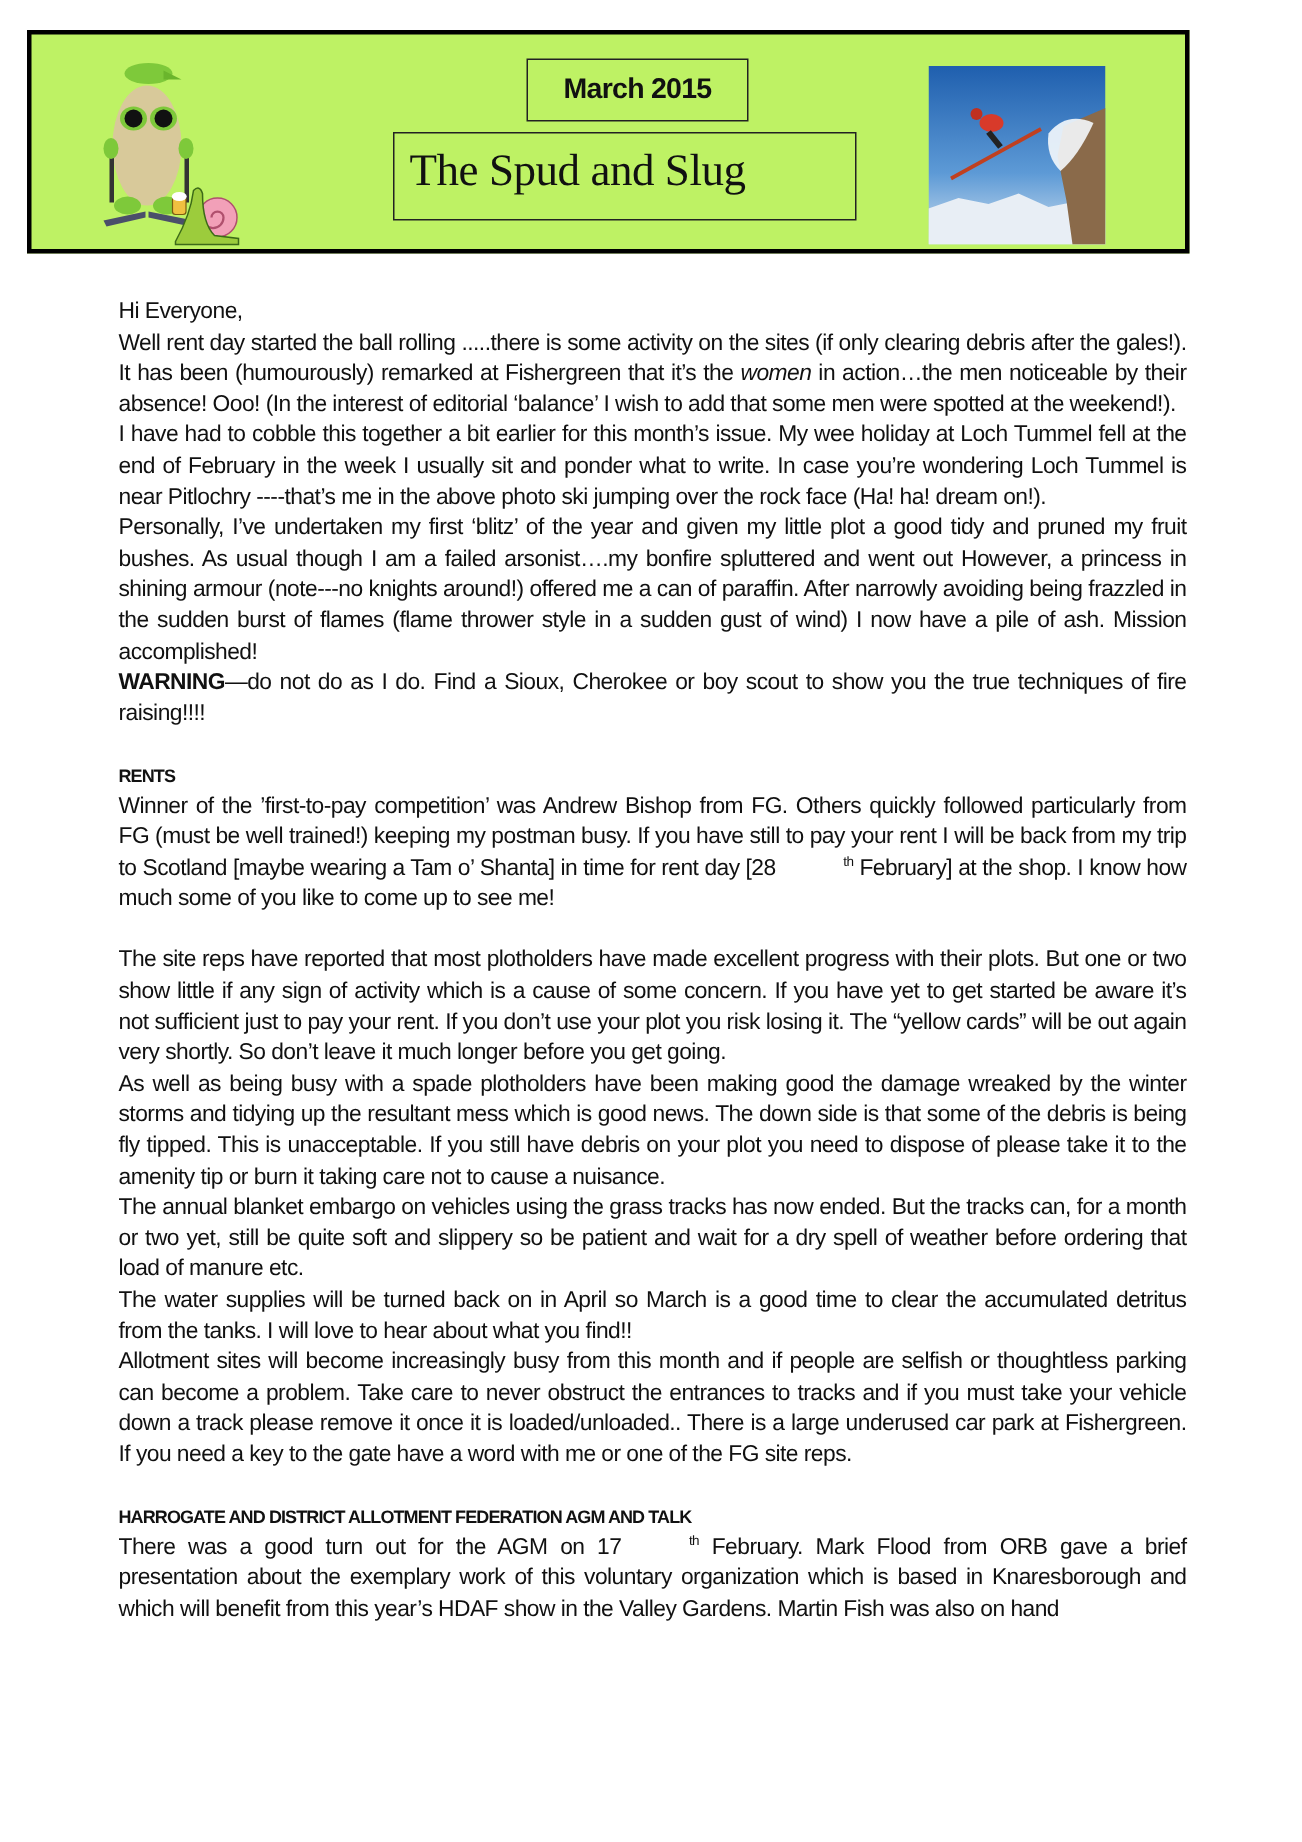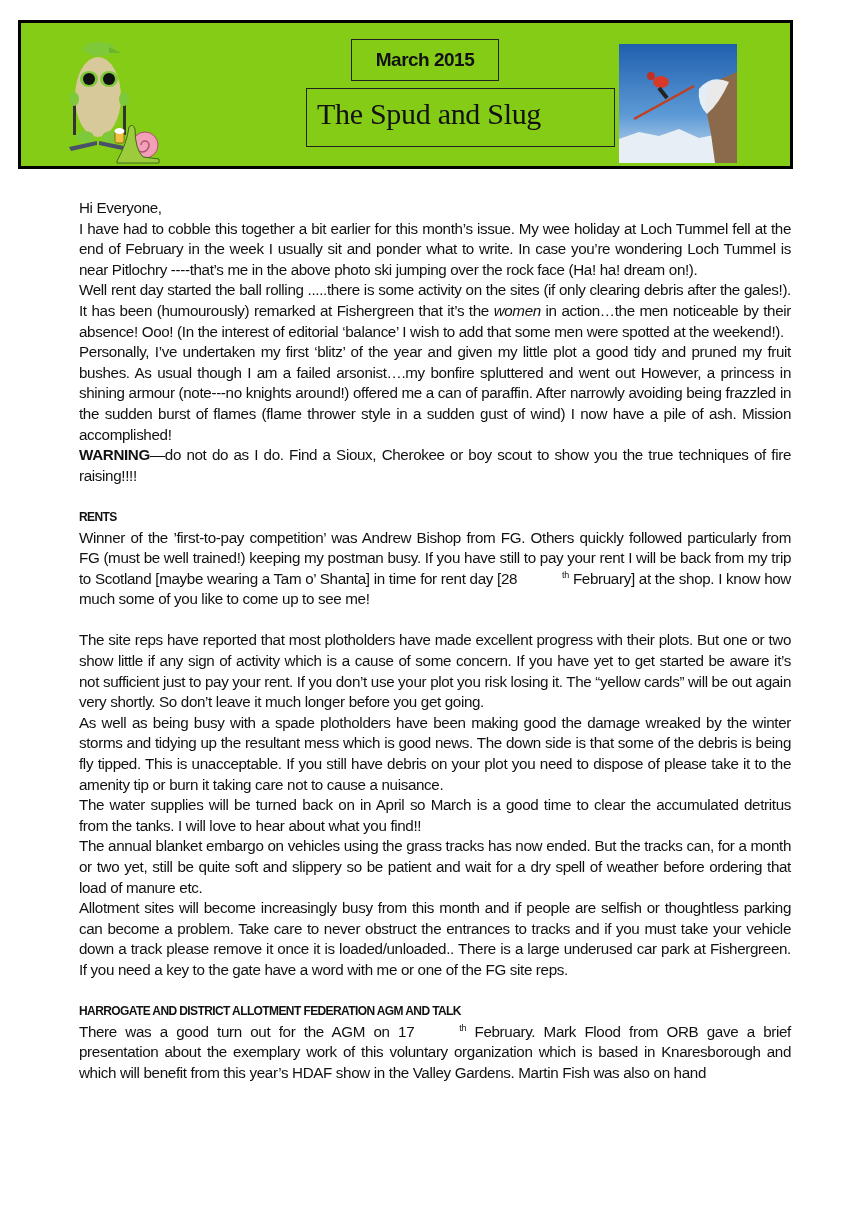--- a/index.html
+++ b/index.html
@@ -1,23 +1,23 @@
 <!DOCTYPE html>
 <html><head>
   <meta charset="utf-8">
   <style>
     html, body { margin: 0; padding: 0; background: #ffffff; }
     body { width: 868px; height: 1228px; position: relative; overflow: hidden; font-family: "Liberation Sans Narrow", "Liberation Sans", sans-serif; color: #111; }
-    .masthead { position: absolute; left: 18px; top: 20px; width: 769px; height: 143px; border: 3px solid #000; background: #84cc16; }
+    .masthead { position: absolute; left: 18px; top: 20px; width: 769px; height: 143px; border: 3px solid #000; background: #bef264; }
     .img-potato { position: absolute; left: 42px; top: 16px; width: 70px; height: 120px; }
     .img-snail { position: absolute; left: 92px; top: 90px; width: 48px; height: 52px; }
     .img-skier { position: absolute; left: 598px; top: 21px; width: 118px; height: 119px; }
     .date-box { position: absolute; left: 330px; top: 16px; width: 146px; height: 40px; border: 1px solid #222; display: flex; align-items: center; justify-content: center; }
     .date-text { font-family: "Liberation Sans", sans-serif; font-weight: bold; font-size: 19px; letter-spacing: -0.5px; }
-    .title-box { position: absolute; left: 241px; top: 65px; width: 307px; height: 57px; border: 1px solid #222; margin-left: 44px; }
+    .title-box { position: absolute; left: 241px; top: 65px; width: 307px; height: 57px; border: 1px solid #222; }
     .title-text { position: absolute; left: 10px; top: 8px; font-family: "Liberation Serif", "DejaVu Serif", serif; font-size: 30px; letter-spacing: -0.3px; }
 
     .content { position: absolute; left: 79px; top: 198px; width: 712px; font-size: 15.2px; line-height: 20.6px; letter-spacing: -0.35px; }
     .content p { margin: 0; text-align: justify; }
     .content h2 { margin: 0; font-size: 12px; font-weight: bold; letter-spacing: -0.6px; }
     .gap { height: 20.6px; }
     sup { font-size: 9px; line-height: 0; vertical-align: super; padding-left: 45px; }
     em { font-style: italic; }
   </style>
 </head>
@@ -68,32 +68,32 @@
     <path d="M80 45 Q92 30 110 38 Q100 60 88 70 Q78 60 80 45 Z" fill="#f4f8fc" opacity="0.9"></path>
     <path d="M15 75 L75 42" stroke="#c04020" stroke-width="2.5"></path>
     <ellipse cx="42" cy="38" rx="8" ry="6" fill="#d83a2a"></ellipse>
     <circle cx="32" cy="32" r="4" fill="#c03020"></circle>
     <path d="M40 44 L48 54" stroke="#222" stroke-width="4"></path>
   </svg>
 </div>
 
 <div class="content">
   <p>Hi Everyone,</p>
+  <p><span>Well rent day started the ball rolling .....there is some activity on the sites (if only clearing debris after the gales!). It has been (humourously) remarked at Fishergreen  that it’s the </span><em>women</em><span> in action…the men noticeable by their absence! Ooo! (In the interest of editorial ‘balance’ I wish to add that some men were spotted at the weekend!).</span></p>
   <p>I have had  to cobble this together a bit earlier for this month’s issue. My wee holiday at Loch Tummel fell at the end of February in the week I usually sit and ponder what to write.  In case you’re wondering Loch Tummel is near Pitlochry ----that’s me in the above photo ski jumping over the rock face (Ha! ha! dream on!).</p>
-  <p><span>Well rent day started the ball rolling .....there is some activity on the sites (if only clearing debris after the gales!). It has been (humourously) remarked at Fishergreen  that it’s the </span><em>women</em><span> in action…the men noticeable by their absence! Ooo! (In the interest of editorial ‘balance’ I wish to add that some men were spotted at the weekend!).</span></p>
   <p>Personally, I’ve undertaken my first ‘blitz’ of the year and given my little plot a good tidy and pruned my fruit bushes. As usual though I am a failed arsonist….my bonfire spluttered and went out However, a princess in shining armour (note---no knights around!) offered me a can of paraffin. After narrowly avoiding being frazzled in the sudden burst of flames (flame thrower style in a sudden gust of wind) I now have a pile of ash. Mission accomplished!</p>
   <p><strong>WARNING</strong><span>—do not do as I do. Find a Sioux, Cherokee or boy scout to show you the true techniques of fire raising!!!!</span></p>
 
   <div class="gap"></div>
   <h2>RENTS</h2>
   <p><span>Winner of the ’first-to-pay competition’ was Andrew Bishop from FG.  Others quickly followed particularly from FG (must be well trained!) keeping my postman busy.  If you have still to pay your rent I will be back from my trip to Scotland [maybe wearing a Tam o’ Shanta] in time for rent day [28</span><sup>th</sup><span> February] at the shop.  I know how much some of you like to come up to see me!</span></p>
 
   <div class="gap"></div>
   <p>The site reps have reported that most plotholders have made excellent progress with their plots.  But one or two show little if any sign of activity which is a cause of some concern.  If you have yet to get started be aware it’s not sufficient just to pay your rent.  If you don’t use your plot you risk losing it.  The “yellow cards” will be out again very shortly.  So don’t leave it much longer before you get going.</p>
   <p>As well as being busy with a spade plotholders have been making good the damage wreaked by the winter storms and tidying up the resultant mess which is good news.  The down side is that some of the debris is being fly tipped.  This is unacceptable.  If you still have debris on your plot you need to dispose of please take it to the amenity tip or burn it taking care not to cause a nuisance.</p>
+  <p>The annual blanket embargo on vehicles using the grass tracks has now ended.  But the tracks can, for a month or two yet, still be quite soft and slippery so be patient and wait for a dry spell of weather before ordering that load of manure etc.</p>
   <p>The water supplies will be turned back on in April so March is a good time to clear the accumulated detritus from the tanks.  I will love to hear about what you find!!</p>
-  <p>The annual blanket embargo on vehicles using the grass tracks has now ended.  But the tracks can, for a month or two yet, still be quite soft and slippery so be patient and wait for a dry spell of weather before ordering that load of manure etc.</p>
   <p>Allotment sites will become increasingly busy from this month and if people are selfish or thoughtless parking can become a problem.  Take care to never obstruct the entrances to tracks and if you must take your vehicle down a track please remove it once it is loaded/unloaded..  There is a large underused car park at Fishergreen.  If you need a key to the gate have a word with me or one of the FG site reps.</p>
 
   <div class="gap"></div>
   <h2>HARROGATE AND DISTRICT ALLOTMENT FEDERATION AGM AND TALK</h2>
   <p><span>There was a good turn out for the AGM on 17</span><sup>th</sup><span> February.  Mark Flood from ORB gave a brief presentation about the exemplary work of this voluntary organization which is based in Knaresborough and which will benefit from this year’s HDAF show in the Valley Gardens.  Martin Fish was also on hand</span></p>
 </div>
 
 </body></html>

